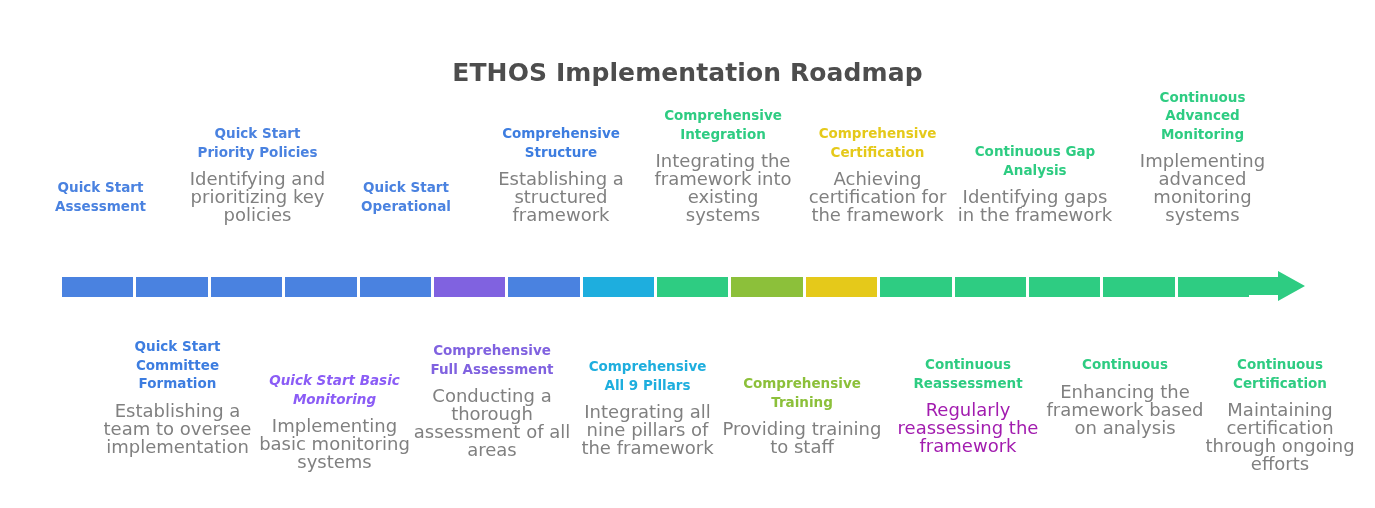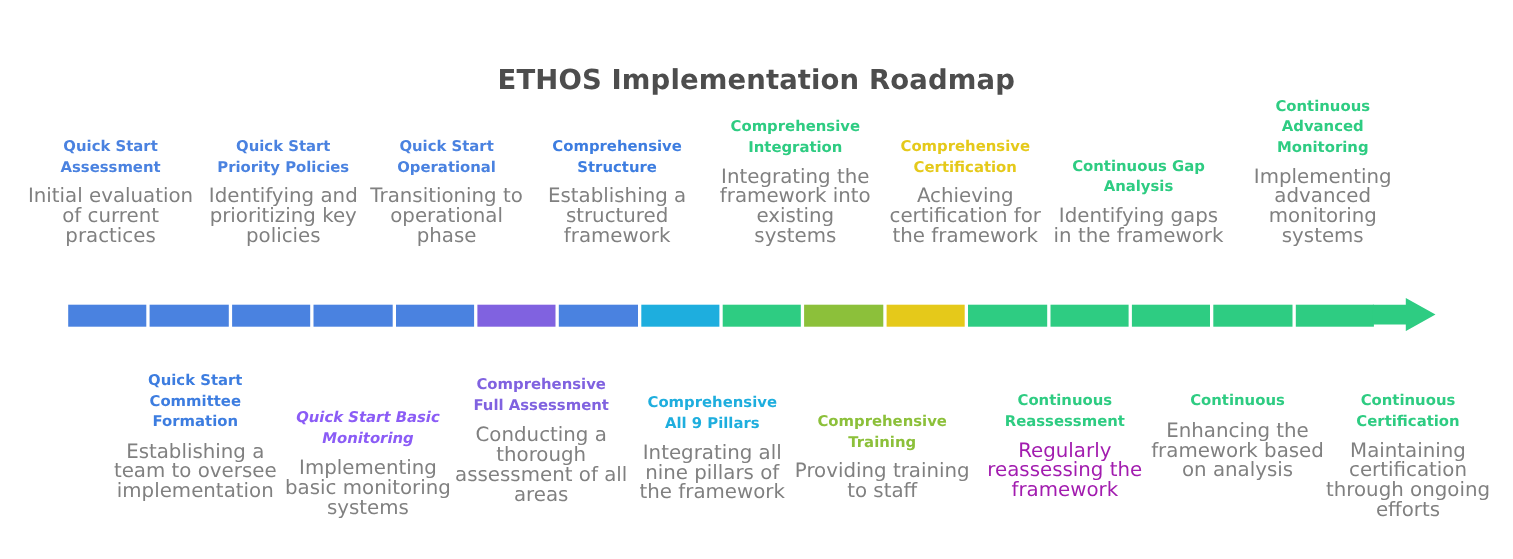--- a/index.html
+++ b/index.html
@@ -96,35 +96,33 @@
 <div id="roadmap">
 
   <div class="chart-title">ETHOS Implementation Roadmap</div>
 
   <div id="top-layer">
       <div class="milestone top" style="left: 18px; width: 165px; bottom: 256px;">
         <div class="ms-title" style="color: rgb(74, 130, 224);">
           <div>Quick Start</div>
           <div>Assessment</div>
         </div>
-        <div class="ms-desc" style="color: rgb(128, 128, 128);">Initial evaluation of current practices</div>
       </div>
       <div class="milestone top" style="left: 180px; width: 155px; bottom: 256px;">
         <div class="ms-title" style="color: rgb(74, 130, 224);">
           <div>Quick Start</div>
           <div>Priority Policies</div>
         </div>
         <div class="ms-desc" style="color: rgb(128, 128, 128);">Identifying and prioritizing key policies</div>
       </div>
       <div class="milestone top" style="left: 330px; width: 152px; bottom: 256px;">
         <div class="ms-title" style="color: rgb(74, 130, 224);">
           <div>Quick Start</div>
           <div>Operational</div>
         </div>
-        <div class="ms-desc" style="color: rgb(128, 128, 128);">Transitioning to operational phase</div>
       </div>
       <div class="milestone top" style="left: 487px; width: 148px; bottom: 256px;">
         <div class="ms-title" style="color: rgb(61, 125, 224);">
           <div>Comprehensive</div>
           <div>Structure</div>
         </div>
         <div class="ms-desc" style="color: rgb(128, 128, 128);">Establishing a structured framework</div>
       </div>
       <div class="milestone top" style="left: 648px; width: 150px; bottom: 256px;">
         <div class="ms-title" style="color: rgb(46, 204, 130);">

